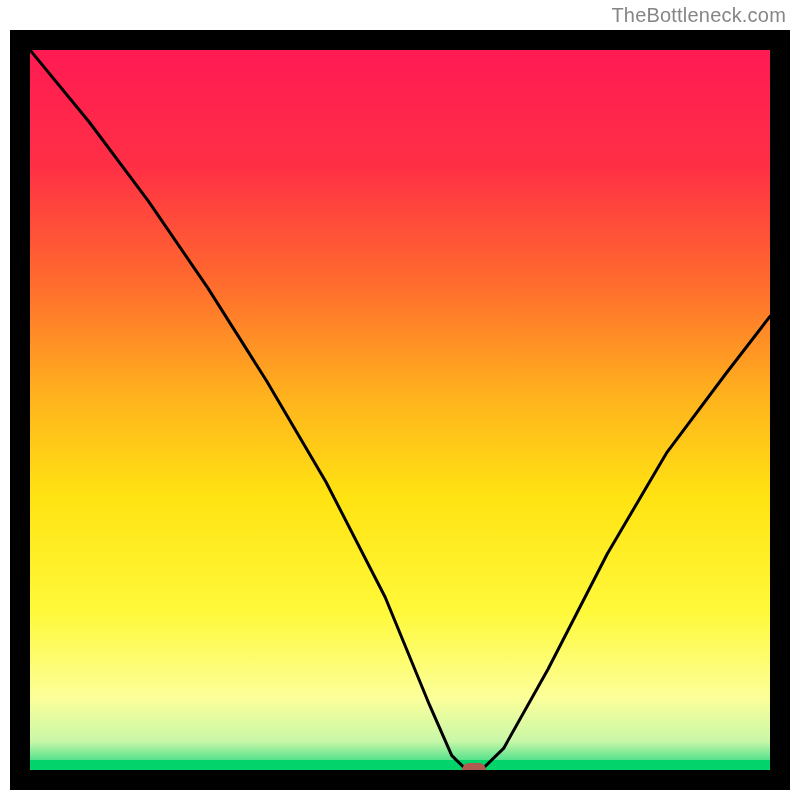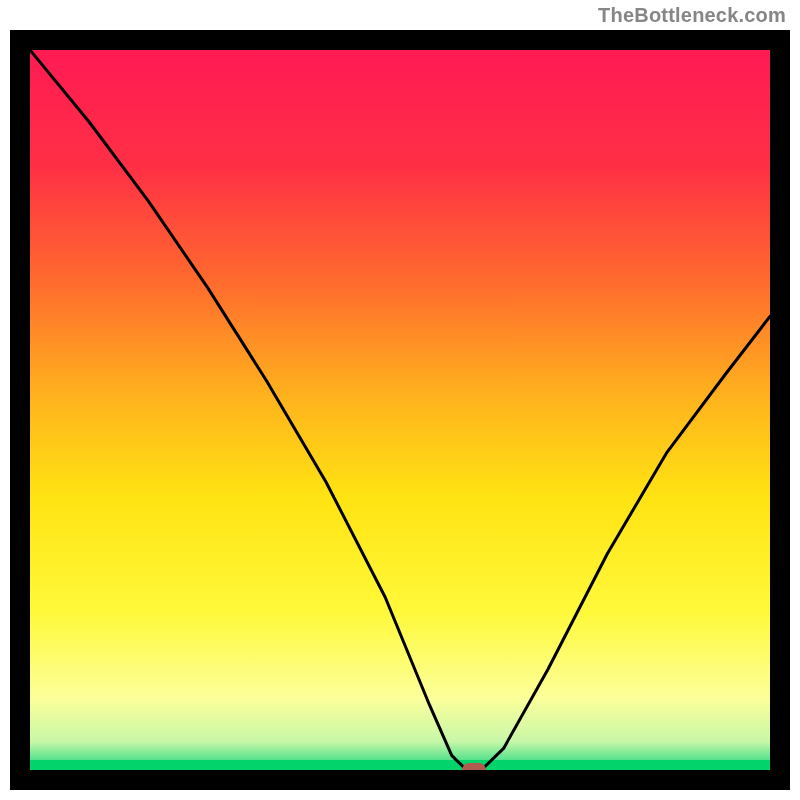--- a/index.html
+++ b/index.html
@@ -1,17 +1,17 @@
 <!DOCTYPE html>
 <html><head>
 <meta charset="utf-8">
 <style>
 html,body{margin:0;padding:0;width:800px;height:800px;overflow:hidden;background:#fff;font-family:Arial,Helvetica,sans-serif}
 .wrap{position:relative;width:800px;height:800px}
-.watermark{position:absolute;top:4px;right:14px;font-size:20px;color:#868686;font-weight:700;letter-spacing:.2px}
+.watermark{position:absolute;top:4px;right:14px;font-size:20px;color:#868686;font-weight:400;letter-spacing:.2px}
 .outer{position:absolute;left:10px;top:30px;width:780px;height:760px;background:#000}
 .plot{position:absolute;left:20px;top:20px;width:740px;height:720px;overflow:hidden}
 .gradient{position:absolute;inset:0}
 .band-green{position:absolute;left:0;right:0;bottom:0;height:10px;background:#03d36b}
 svg.curve{position:absolute;inset:0}
 .marker{position:absolute;width:24px;height:14px;border-radius:7px;background:#b05a50;transform:translate(-50%,-50%)}
 </style>
 </head>
 <body>
 

